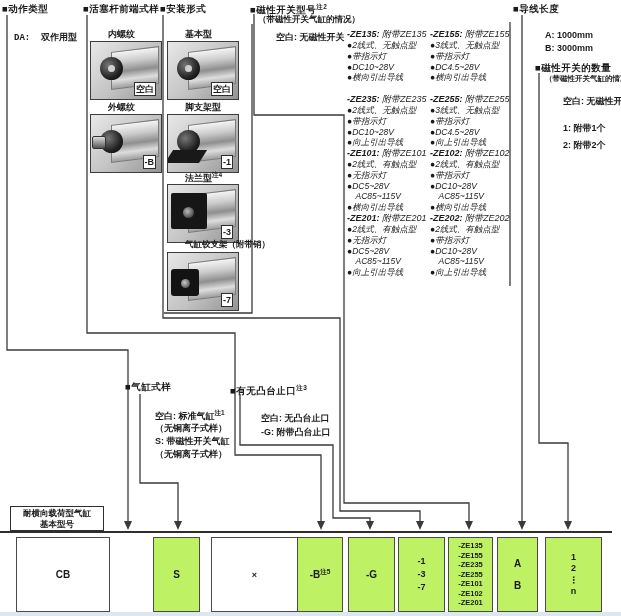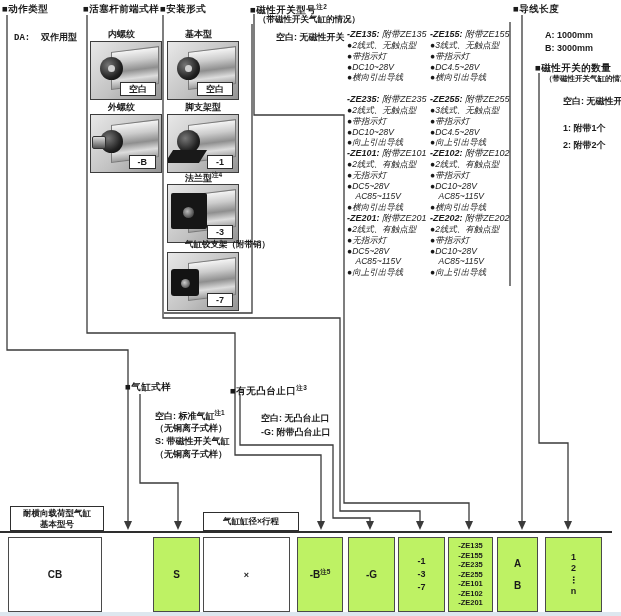--- a/index.html
+++ b/index.html
@@ -25,35 +25,35 @@
   .ph-hole{position:absolute;left:17px;top:23px;width:7px;height:7px;border-radius:50%;background:#cfcfcf;}
   .ph-rod{position:absolute;left:1px;top:21px;width:12px;height:11px;background:linear-gradient(180deg,#ddd,#555);border:1px solid #333;border-radius:2px;}
   .ph-foot{position:absolute;left:1px;bottom:9px;width:34px;height:13px;background:#191919;transform:skewX(-32deg);}
   .ph-flange{position:absolute;left:3px;top:8px;width:36px;height:36px;background:#161616;border-radius:2px;}
   .ph-flange-hole{position:absolute;left:15px;top:22px;width:11px;height:11px;border-radius:50%;
     background:radial-gradient(circle at 40% 40%,#bbb,#444 75%);}
   .ph-clevis{position:absolute;left:3px;top:16px;width:28px;height:27px;background:#131313;border-radius:3px;}
   .ph-clevis-hole{position:absolute;left:13px;top:26px;width:9px;height:9px;border-radius:50%;
     background:radial-gradient(circle at 40% 40%,#ccc,#555 75%);}
   .ph-code{position:absolute;right:5px;bottom:3px;background:#fff;border:1px solid #2e2e2e;
-    font-size:9px;font-weight:bold;line-height:12px;padding:0 8px;white-space:nowrap;}
+    font-size:9px;font-weight:bold;line-height:12px;padding:0 1px;white-space:nowrap;}
   
   .sw{position:absolute;width:86px;font-style:italic;}
   .sw-h{font-size:9px;line-height:12px;white-space:nowrap;}
   .sw-h b{font-weight:bold;}
   .sw-f{font-size:8.5px;line-height:10.8px;white-space:nowrap;}
   
   .lblbox{position:absolute;border:1.3px solid #2e2e2e;background:#fff;text-align:center;
     font-size:8.5px;font-weight:bold;line-height:10.5px;display:flex;flex-direction:column;justify-content:center;}
   
   .bbox{position:absolute;top:537px;height:75px;border:1.3px solid #4a4a4a;box-sizing:border-box;
     display:flex;flex-direction:column;align-items:center;justify-content:center;text-align:center;
     font-weight:bold;font-size:10px;}
   .bbox.gray{background:#bef264;}
-  .bbox.white{background:#ffffff;}
+  .bbox.white{background:#ffffff;margin-left:8px;}
   .bline{line-height:13px;font-size:9px;}
   .zline{line-height:9.6px;font-size:7.5px;}
   .footstrip{position:absolute;left:0;bottom:0;width:621px;height:4px;background:#dde7ef;}
 </style>
 </head>
 <body>
 
 <div id="canvas">
 
   <svg class="abs" style="left:0;top:0" width="621" height="616">
@@ -214,23 +214,20 @@
   <div class="tb" style="left:137px;top:448px">（无铜离子式样）</div>
 
   <div class="hdr" style="left:230px;top:384px"><span>■有无凸台止口</span><span class="sup">注3</span></div>
   <div class="tb" style="left:243px;top:412px">空白: 无凸台止口</div>
   <div class="tb" style="left:243px;top:426px">-G: 附带凸台止口</div>
 
   <div class="lblbox" style="left:10px;top:506px;width:92px;height:23px">
     <div>耐横向载荷型气缸</div>
     <div>基本型号</div>
   </div>
-  <div class="lblbox" style="left:203px;top:512px;width:94px;height:17px">
-    <div>气缸缸径×行程</div>
-  </div>
 
   <div class="bbox white" style="left:8px;width:94px">
       <div>CB</div>
     </div>
   <div class="bbox gray" style="left:153px;width:47px">
       <div>S</div>
     </div>
   <div class="bbox white" style="left:203px;width:87px">
       <div style="font-size:9px">×</div>
     </div>

